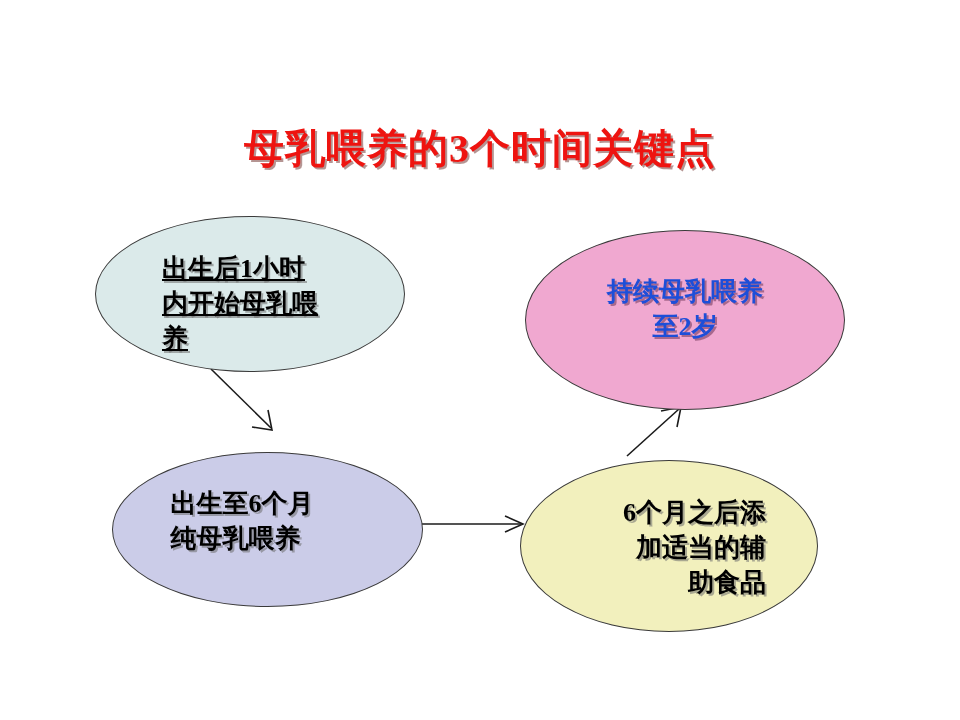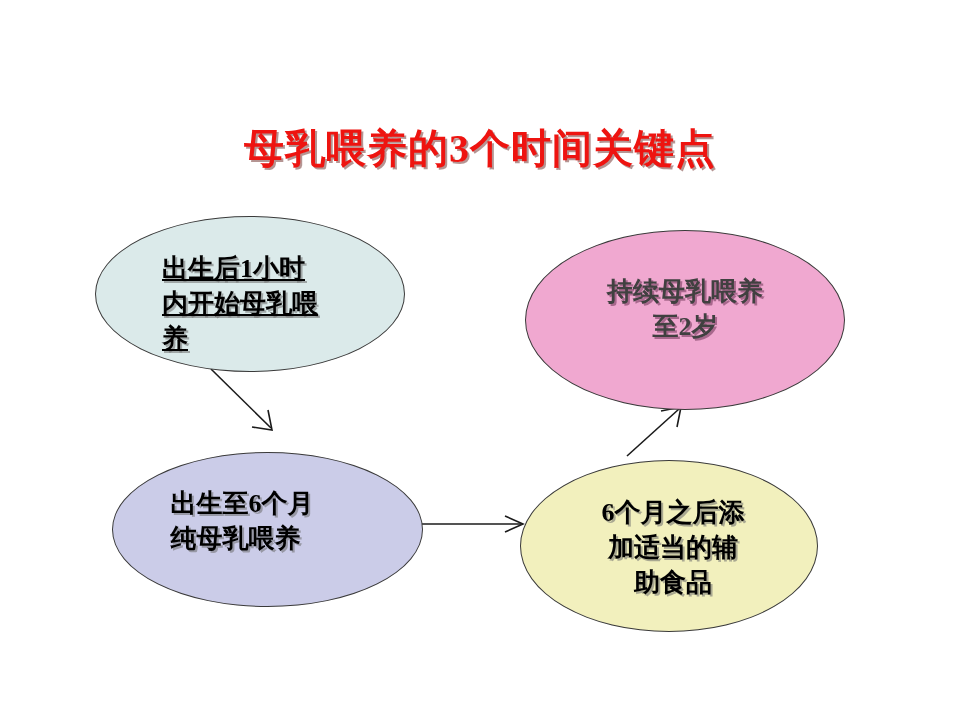--- a/index.html
+++ b/index.html
@@ -104,21 +104,21 @@
 
   
   #node-complementary {
     left: 520px;
     top: 460px;
     width: 298px;
     height: 172px;
     background: #f2f0bd;
   }
   #node-complementary .node-text {
-    text-align: center;
+    text-align: right;
     width: 186px;
     margin-left: 8px;
     margin-top: 2px;
   }
 
   
   #connectors {
     position: absolute;
     left: 0;
     top: 0;
@@ -162,21 +162,21 @@
     </g>
   </svg>
 
   <div class="node" id="node-birth-hour" style="background: rgb(219, 234, 234);">
     <div class="node-text" style="color: rgb(0, 0, 0);">出生后1小时
 内开始母乳喂
 养</div>
   </div>
 
   <div class="node" id="node-continue-2y" style="background: rgb(240, 168, 208);">
-    <div class="node-text" style="color: #404040;">持续母乳喂养
+    <div class="node-text" style="color: #1d4ed8;">持续母乳喂养
 至2岁</div>
   </div>
 
   <div class="node" id="node-exclusive-6m" style="background: rgb(203, 204, 232);">
     <div class="node-text" style="color: rgb(0, 0, 0);">出生至6个月
 纯母乳喂养</div>
   </div>
 
   <div class="node" id="node-complementary" style="background: rgb(242, 240, 189);">
     <div class="node-text" style="color: rgb(0, 0, 0);">6个月之后添

